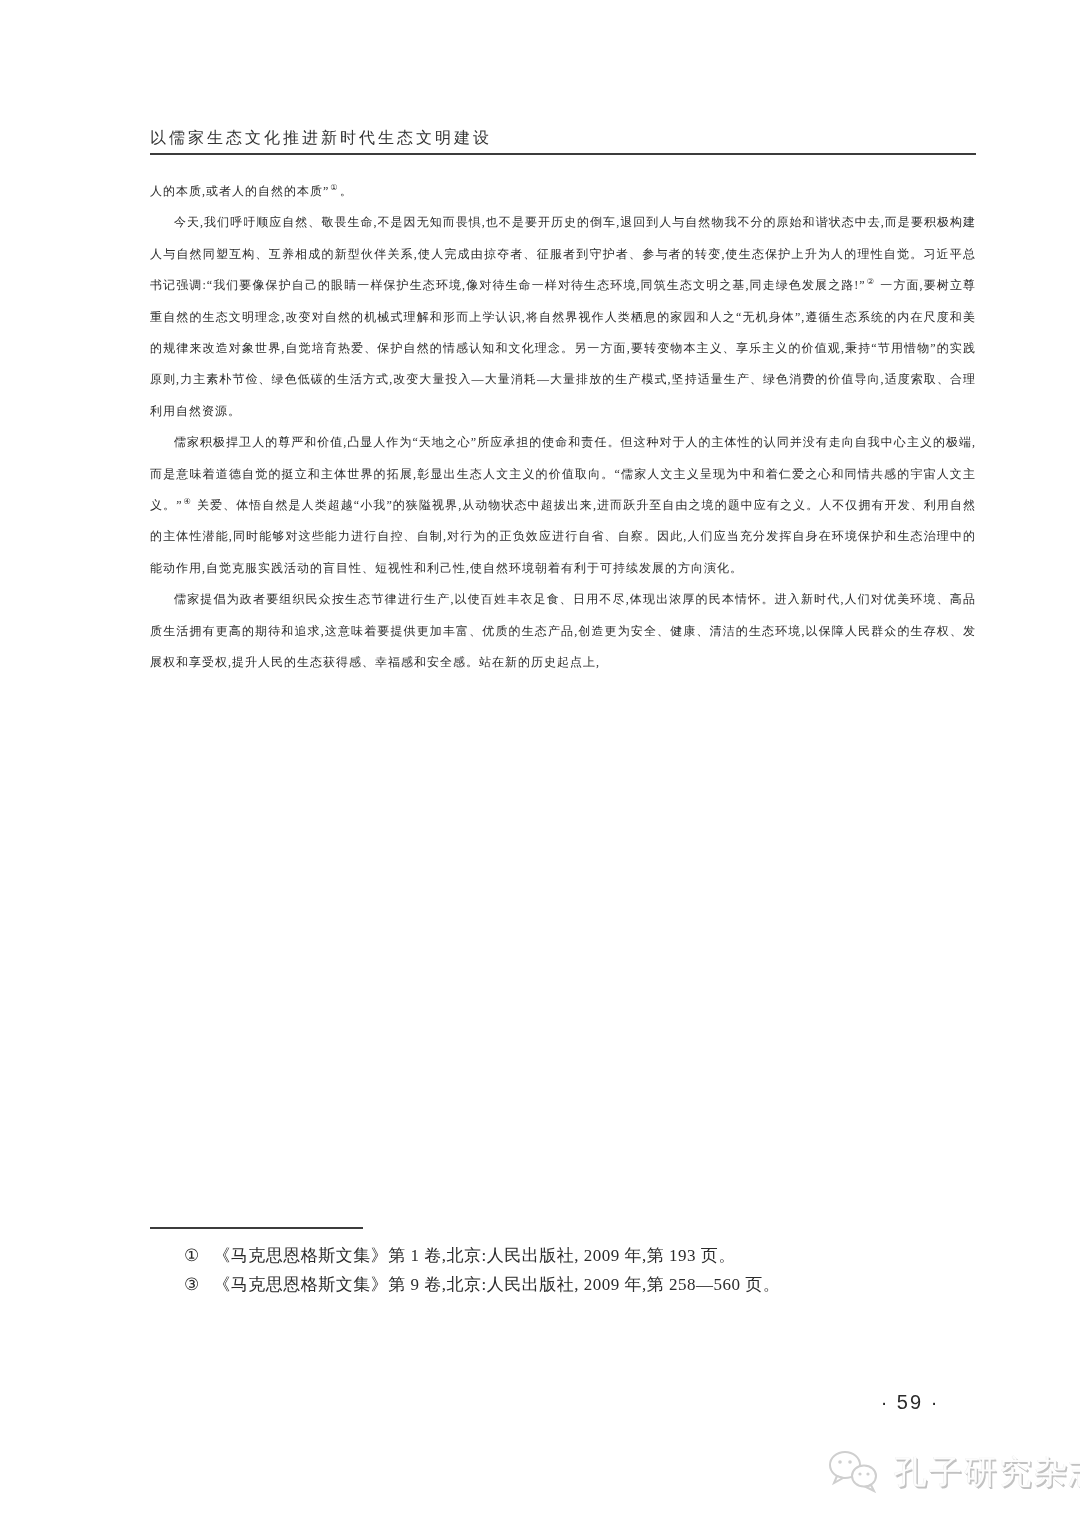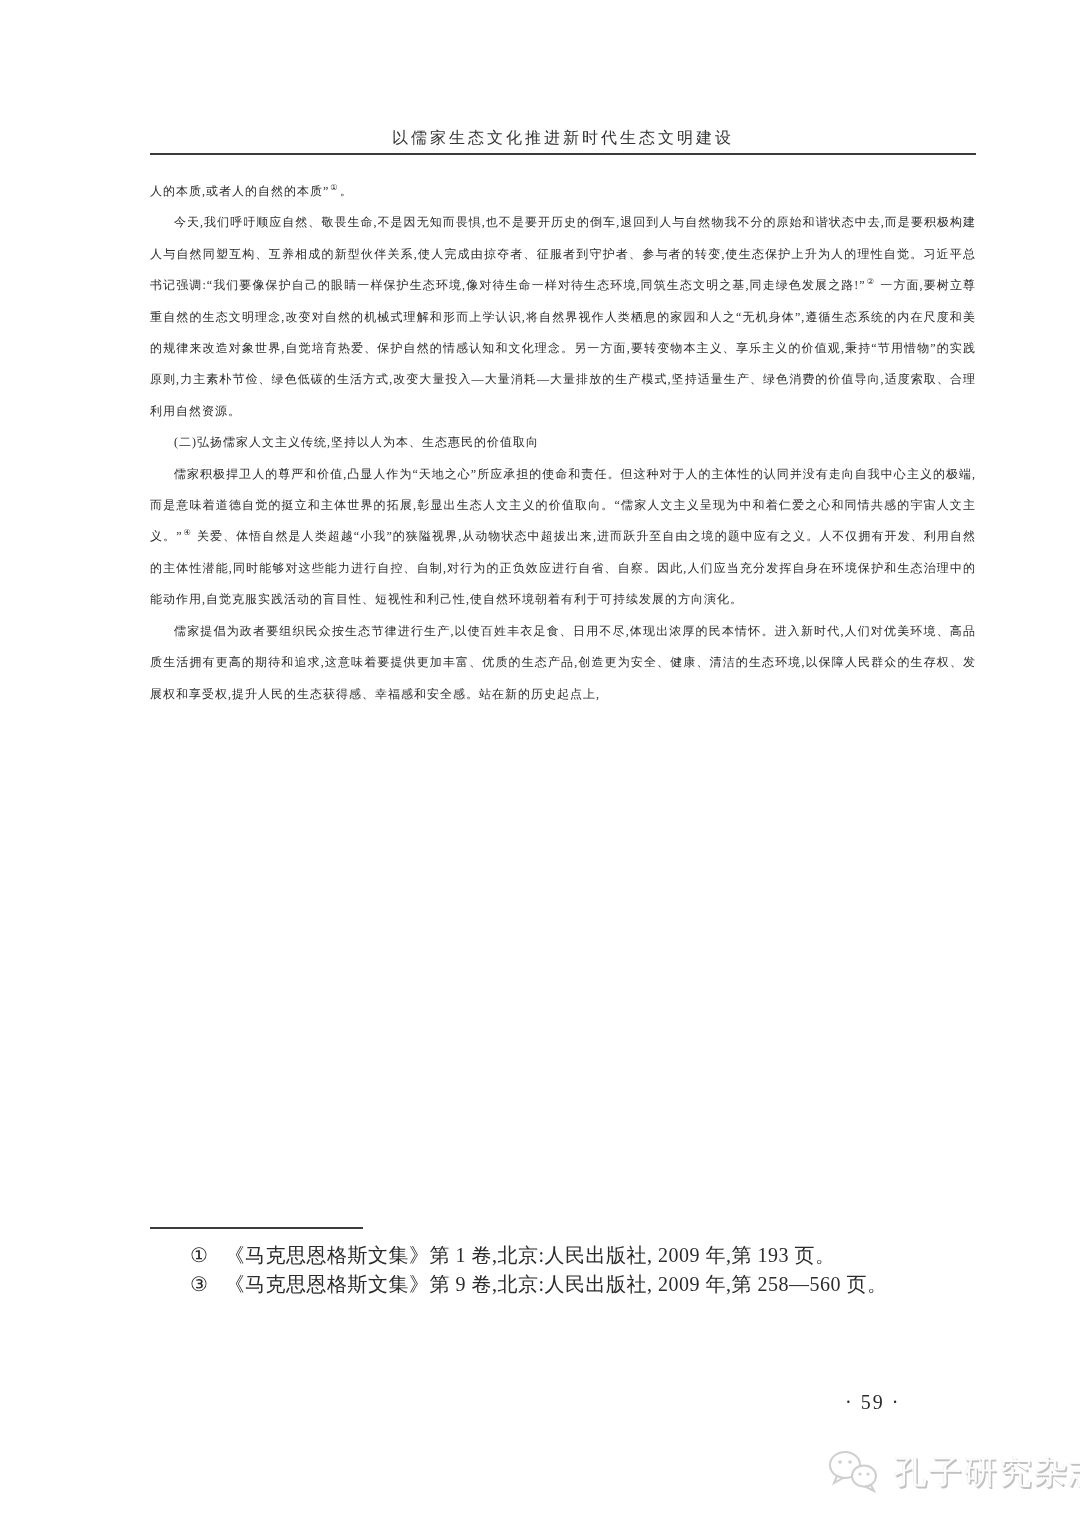--- a/index.html
+++ b/index.html
@@ -15,21 +15,21 @@
     font-family: "Liberation Serif", "DejaVu Serif", serif;
     color: #262626;
     overflow: hidden;
   }
   
   .running-head {
     position: absolute;
     top: 128px;
     left: 150px;
     width: 826px;
-    text-align: center;
+    text-align: left;
     font-size: 16px;
     letter-spacing: 3px;
     color: #333333;
     white-space: nowrap;
   }
   .head-rule {
     position: absolute;
     top: 153px;
     left: 150px;
     width: 826px;
@@ -68,43 +68,44 @@
     left: 150px;
     width: 213px;
     height: 2px;
     background: #3c3c3c;
   }
   .footnotes {
     position: absolute;
     top: 1241px;
     left: 150px;
     width: 826px;
-    font-size: 20px;
+    font-size: 17px;
     line-height: 29px;
     letter-spacing: 0.5px;
     text-align: justify;
     color: #2b2b2b;
   }
   .footnotes p {
     margin: 0;
     text-indent: 2em;
   }
   .footnotes .fn-marker {
     margin-right: 0.8em;
   }
   
   .page-number {
     position: absolute;
     top: 1391px;
     left: 845px;
     width: 130px;
+    text-align: center;
     font-size: 20px;
     letter-spacing: 2px;
     color: #2b2b2b;
-    font-family: Liberation Serif, serif;
+    font-family: Liberation Sans, sans-serif;
   }
   
   .watermark {
     position: absolute;
     top: 1448px;
     left: 828px;
     display: flex;
     align-items: center;
     gap: 8px;
   }
@@ -124,21 +125,20 @@
 <body>
 
 <div class="page">
 
   <div class="running-head">以儒家生态文化推进新时代生态文明建设</div>
   <div class="head-rule"></div>
 
   <div class="body-text">
     <p>人的本质,或者人的自然的本质”<sup>①</sup>。</p>
     <p class="indent">今天,我们呼吁顺应自然、敬畏生命,不是因无知而畏惧,也不是要开历史的倒车,退回到人与自然物我不分的原始和谐状态中去,而是要积极构建人与自然同塑互构、互养相成的新型伙伴关系,使人完成由掠夺者、征服者到守护者、参与者的转变,使生态保护上升为人的理性自觉。习近平总书记强调:“我们要像保护自己的眼睛一样保护生态环境,像对待生命一样对待生态环境,同筑生态文明之基,同走绿色发展之路!”<sup>②</sup> 一方面,要树立尊重自然的生态文明理念,改变对自然的机械式理解和形而上学认识,将自然界视作人类栖息的家园和人之“无机身体”,遵循生态系统的内在尺度和美的规律来改造对象世界,自觉培育热爱、保护自然的情感认知和文化理念。另一方面,要转变物本主义、享乐主义的价值观,秉持“节用惜物”的实践原则,力主素朴节俭、绿色低碳的生活方式,改变大量投入—大量消耗—大量排放的生产模式,坚持适量生产、绿色消费的价值导向,适度索取、合理利用自然资源。</p>
-    <p class="indent">(二)弘扬儒家人文主义传统,坚持以人为本、生态惠民的价值取向</p>
     <p class="indent">儒家积极捍卫人的尊严和价值,凸显人作为“天地之心”所应承担的使命和责任。但这种对于人的主体性的认同并没有走向自我中心主义的极端,而是意味着道德自觉的挺立和主体世界的拓展,彰显出生态人文主义的价值取向。“儒家人文主义呈现为中和着仁爱之心和同情共感的宇宙人文主义。”<sup>④</sup> 关爱、体悟自然是人类超越“小我”的狭隘视界,从动物状态中超拔出来,进而跃升至自由之境的题中应有之义。人不仅拥有开发、利用自然的主体性潜能,同时能够对这些能力进行自控、自制,对行为的正负效应进行自省、自察。因此,人们应当充分发挥自身在环境保护和生态治理中的能动作用,自觉克服实践活动的盲目性、短视性和利己性,使自然环境朝着有利于可持续发展的方向演化。</p>
     <p class="indent">儒家提倡为政者要组织民众按生态节律进行生产,以使百姓丰衣足食、日用不尽,体现出浓厚的民本情怀。进入新时代,人们对优美环境、高品质生活拥有更高的期待和追求,这意味着要提供更加丰富、优质的生态产品,创造更为安全、健康、清洁的生态环境,以保障人民群众的生存权、发展权和享受权,提升人民的生态获得感、幸福感和安全感。站在新的历史起点上,</p>
   </div>
 
   <div class="fn-rule"></div>
 
   <div class="footnotes">
     <p>
       <span class="fn-marker">①</span><span>《马克思恩格斯文集》第 1 卷,北京:人民出版社, 2009 年,第 193 页。</span>
     </p>

